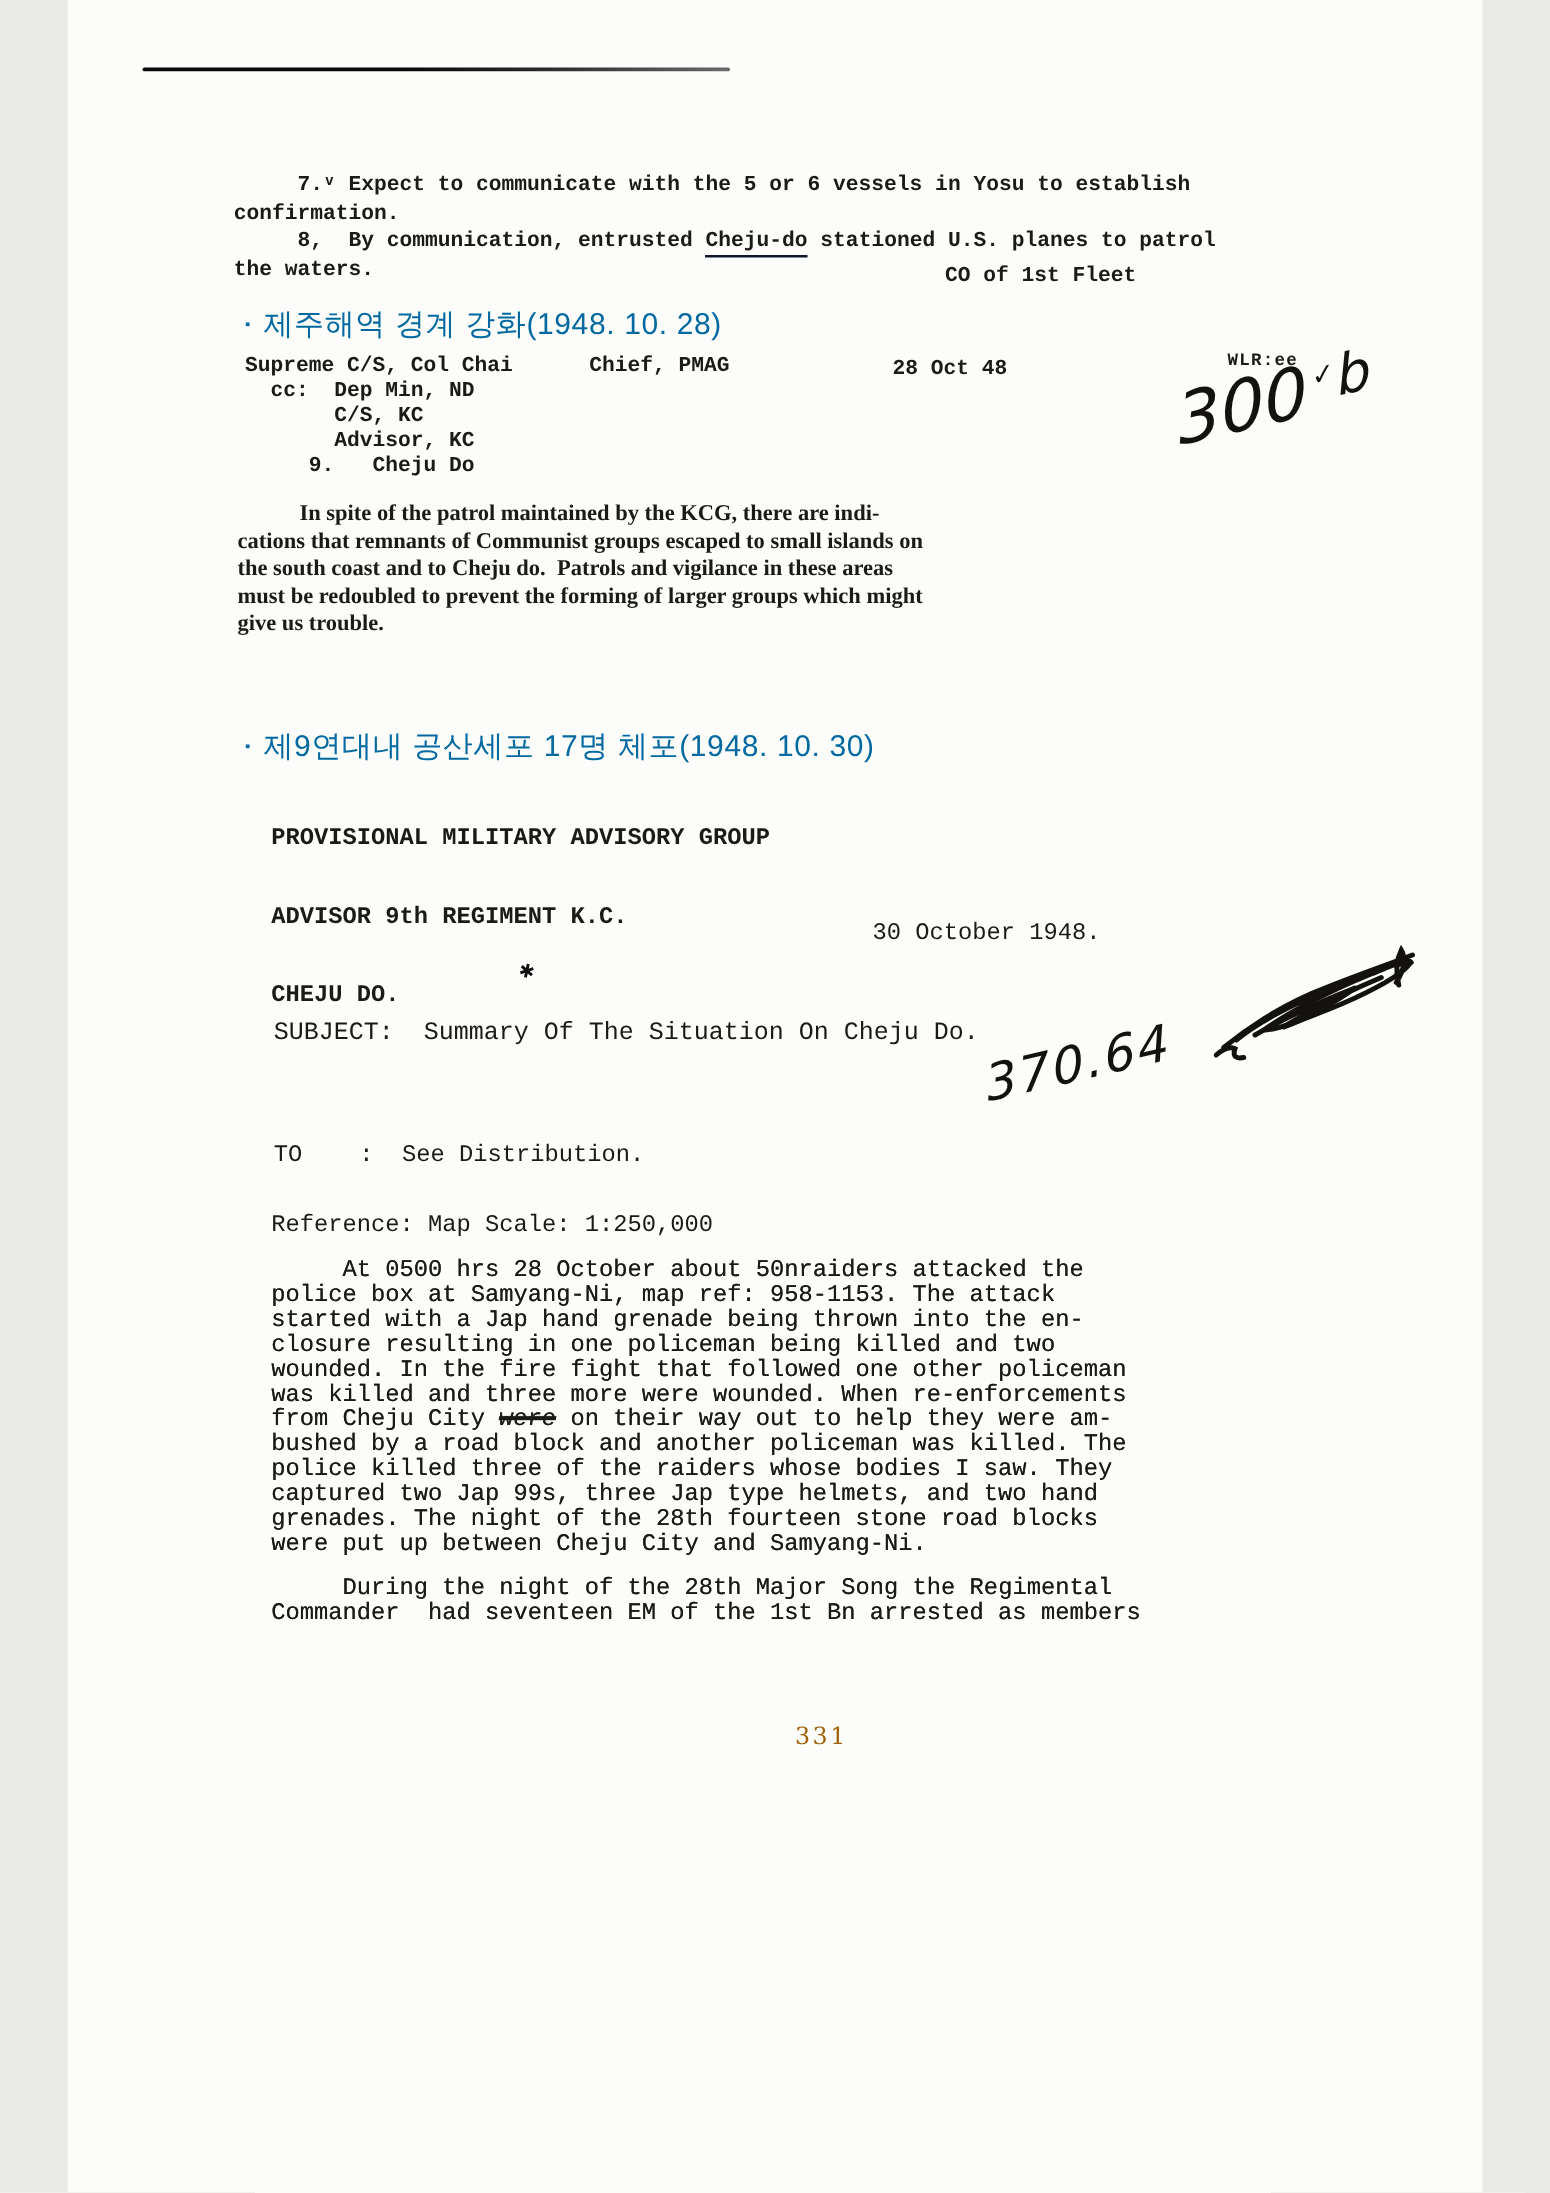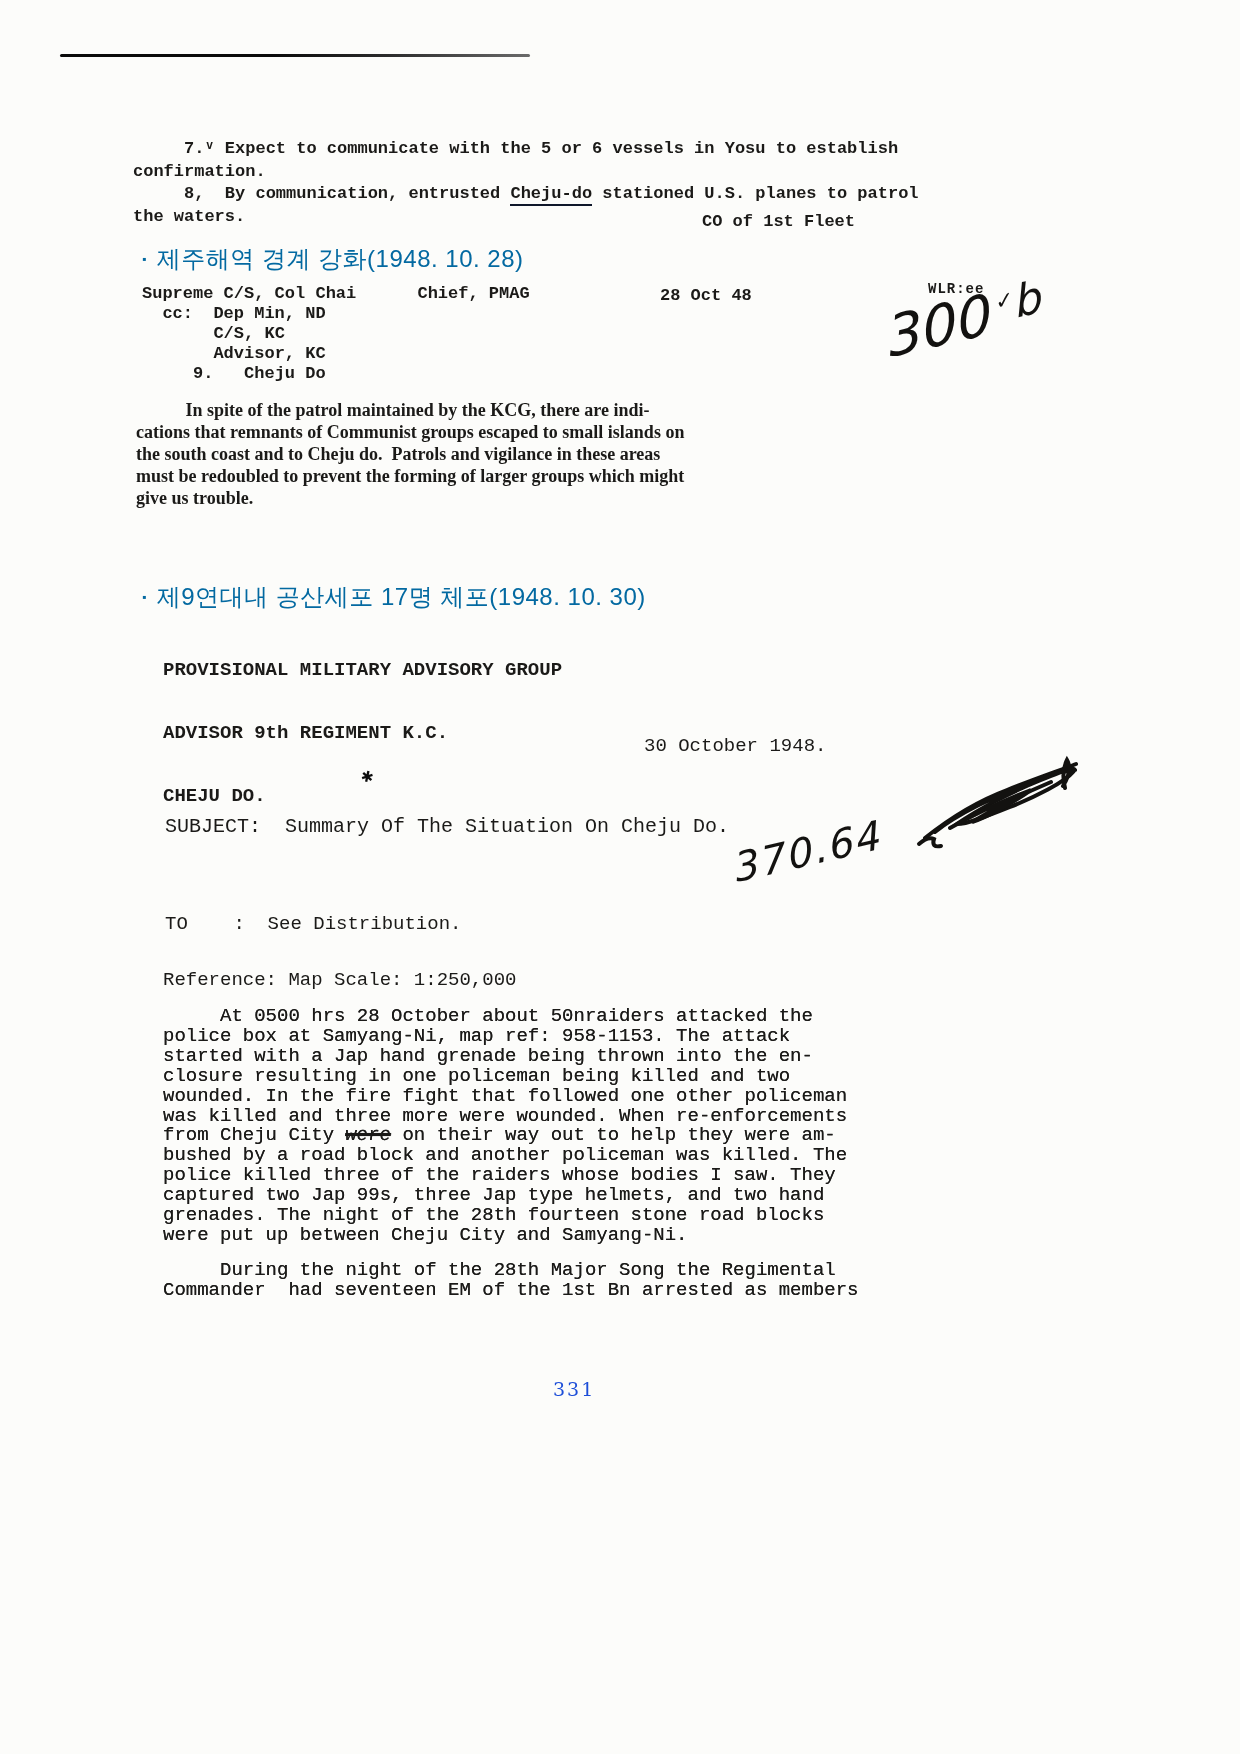--- a/index.html
+++ b/index.html
@@ -1,18 +1,18 @@
 <!DOCTYPE html>
 <html><head>
 <meta charset="utf-8">
 <style>
   html,body{margin:0;padding:0;background:#e9e9e7;}
   .page{
     position:relative;
-    width:1240px;height:1754px;
+    width:1132px;height:1754px;
     margin:0 auto;
     background:#fcfcfa;
     overflow:hidden;
     color:#1b1a18;
   }
   .abs{position:absolute;}
   .mono{
     font-family:"Liberation Mono","DejaVu Sans Mono",monospace;
     white-space:pre-wrap;
     color:#1b1a18;
@@ -62,23 +62,23 @@
   .ref-line{left:163px;top:969px;font-size:19px;}
   .body-para{font-size:19px;line-height:19.9px;width:745px;text-shadow:0 0 .5px #333;}
   .p1{left:163px;top:1007px;}
   .p2{left:163px;top:1261px;}
   .strike{
     text-decoration:line-through;
     text-decoration-thickness:3px;
     transform:skewX(-8deg);display:inline-block;
   }
   .page-no{
-    left:553px;top:1378px;
+    left:582px;top:1378px;
     font-family:"DejaVu Serif","Liberation Serif",serif;
-    font-size:19px;color:#1d4ed8;letter-spacing:2px;text-align:right;
+    font-size:19px;color:#a16207;letter-spacing:2px;text-align:right;
   }
 </style>
 </head>
 <body>
 
 <div class="page">
 
   <div class="abs rule-top"></div>
 
   <div class="abs mono top-memo"><span>     7.ᵛ Expect to communicate with the 5 or 6 vessels in Yosu to establish

